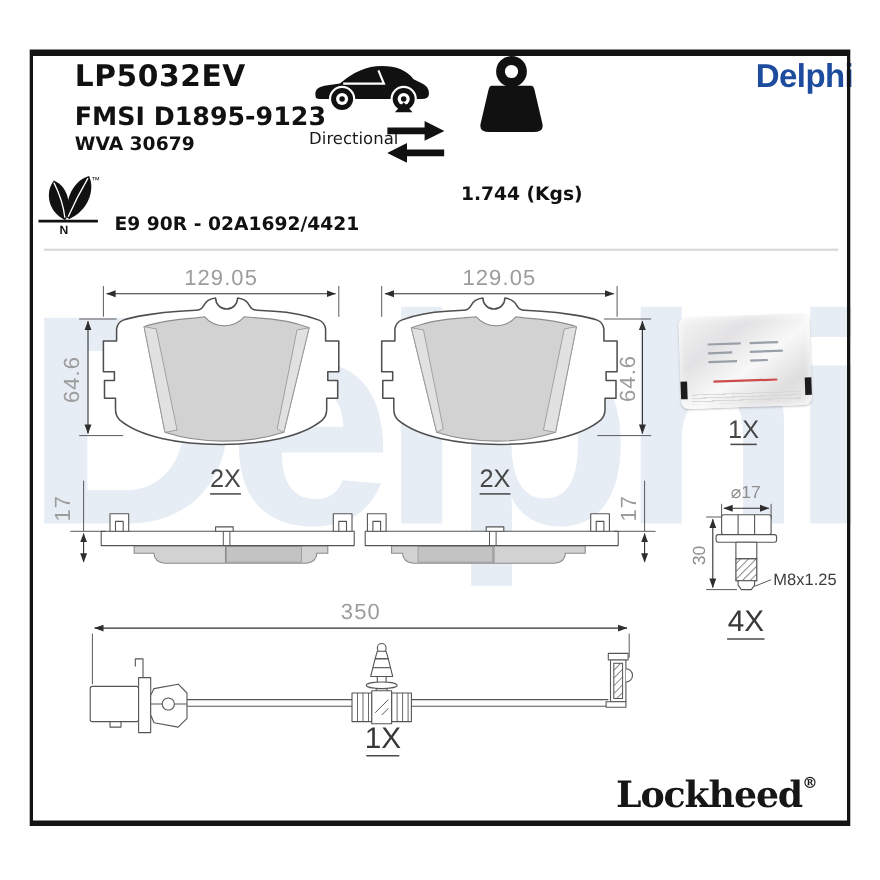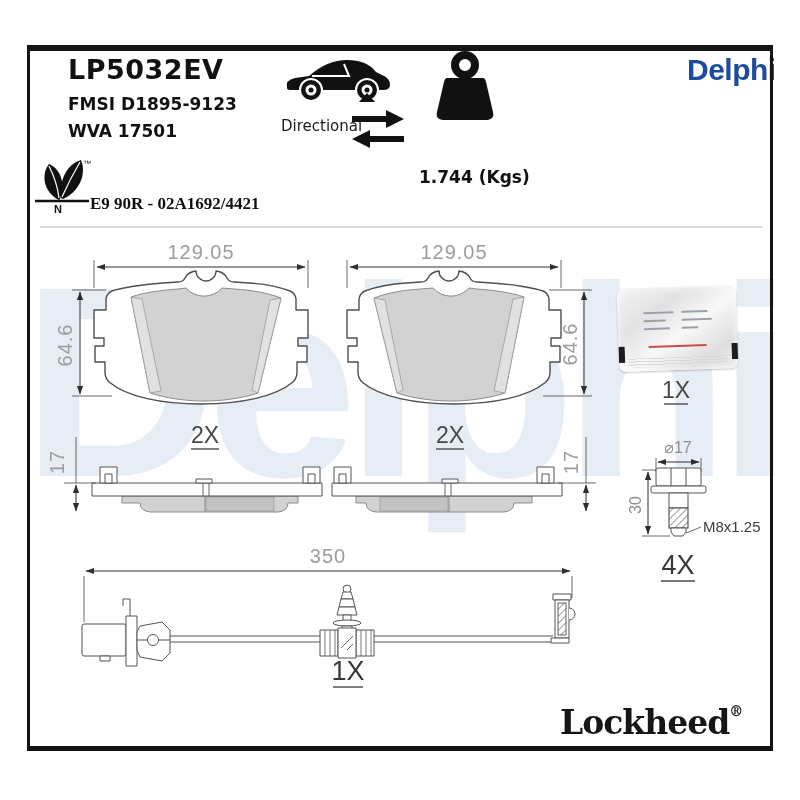--- a/index.html
+++ b/index.html
@@ -8,21 +8,21 @@
   
   .watermark{position:absolute;left:22px;top:246px;z-index:0;font-size:272px;line-height:1;
              font-weight:bold;letter-spacing:-12px;color:#e7edf5;white-space:nowrap;
              font-family:"Liberation Sans",sans-serif;}
   
   .frame{position:absolute;left:27px;top:45px;width:746px;height:706px;z-index:3;
          box-sizing:border-box;border-top:6px solid #141414;border-bottom:5px solid #141414;
          border-left:3px solid #141414;border-right:3px solid #141414;pointer-events:none;}
   .hdr{position:absolute;z-index:2;}
   .part-number{left:68px;top:54px;font-size:27px;font-weight:bold;letter-spacing:.5px;}
-  .fmsi{left:68px;top:94px;font-size:17px;font-weight:bold;}
+  .fmsi{left:68px;top:94px;font-size:23px;font-weight:bold;}
   .wva{left:68px;top:121px;font-size:17px;font-weight:bold;}
   .directional{left:281px;top:117px;font-size:15px;color:#1a1a1a;}
   .weight-text{left:419px;top:128px;font-size:17px;font-weight:bold;}
   .delphi-logo{left:687px;top:53px;font-size:30px;font-weight:bold;letter-spacing:-.5px;
                color:#1d4b9e;font-family:"Liberation Sans",sans-serif;}
   .approval{left:88px;top:194px;font-size:17px;font-weight:bold;}
   .separator{position:absolute;left:40px;top:226px;width:722px;height:2px;background:#d9d9d9;z-index:2;}
   .footer-logo{position:absolute;left:560px;top:703px;width:205px;text-align:left;z-index:2;
                font-family:"DejaVu Serif",serif;font-weight:bold;font-size:33px;letter-spacing:-1px;color:#161616;}
   .footer-logo sup{font-size:14px;vertical-align:18px;letter-spacing:0;}
@@ -218,21 +218,21 @@
         <rect class="thin" x="551" y="638" width="18" height="5"></rect>
       </g>
 
       <text class="qty-big" x="348" y="680" text-anchor="middle">1X</text>
       <line class="ul" x1="333" y1="687" x2="363" y2="687"></line>
     </g>
   </svg>
 
   <div class="hdr part-number" style="position: absolute; left: 68px; top: 54px;">LP5032EV</div>
   <div class="hdr fmsi" style="position: absolute; left: 68px; top: 94px;">FMSI D1895-9123</div>
-  <div class="hdr wva" style="position: absolute; left: 68px; top: 121px;">WVA 17501</div>
+  <div class="hdr wva" style="position: absolute; left: 68px; top: 121px;">WVA 30679</div>
 
   <svg class="icon" style="left:283px;top:48px;" width="110" height="58" viewBox="0 0 110 58">
     <path d="M4,40 Q2,32 12,30 L26,28 Q44,12 64,12 Q84,12 93,24 L99,27 Q107,30 107,37 Q107,42 100,42 L96,42 A12,12 0 0 0 72,42 L40,42 A12,12 0 0 0 16,42 L8,42 Q4,42 4,40 Z" fill="#111"></path>
     <path d="M29,28 L66,28 L61,16" stroke="#fff" stroke-width="2" fill="none"></path>
     <circle cx="28" cy="42" r="10" fill="#111"></circle>
       <circle cx="28" cy="42" r="5.5" fill="#fff"></circle>
       <circle cx="28" cy="42" r="2.5" fill="#111"></circle>
     <circle cx="84" cy="42" r="10" fill="#111"></circle>
       <circle cx="84" cy="42" r="5.5" fill="#fff"></circle>
       <circle cx="84" cy="42" r="2.5" fill="#111"></circle>
@@ -257,21 +257,21 @@
 
   <svg class="icon" style="left:33px;top:156px;" width="60" height="60" viewBox="0 0 60 60">
     <line x1="2" y1="45" x2="56" y2="45" stroke="#111" stroke-width="2.5"></line>
     <path d="M26,44 C10,36 8,18 16,8 C30,14 32,32 27,43 Z" fill="#111"></path>
     <path d="M16,10 C22,22 25,33 26,42" stroke="#fff" stroke-width="1.2" fill="none"></path>
     <path d="M28,42 C26,24 34,8 48,4 C54,18 46,36 30,43 Z" fill="#111"></path>
     <path d="M47,6 C40,18 33,32 29,41" stroke="#fff" stroke-width="1.2" fill="none"></path>
     <text x="21" y="57" font-size="11" font-weight="bold" fill="#111" font-family="Liberation Sans, sans-serif">N</text>
     <text x="50" y="10" font-size="8" fill="#111" font-family="Liberation Sans, sans-serif">™</text>
   </svg>
-  <div class="hdr approval" style="position: absolute; left: 90px; top: 194px; font-family: Liberation Serif, serif;">E9 90R - 02A1692/4421</div>
+  <div class="hdr approval" style="position: absolute; left: 104px; top: 194px;">E9 90R - 02A1692/4421</div>
 
   <div class="separator"></div>
 
   <div class="sachet">
     <div class="seal l"></div>
     <div class="seal r"></div>
     <div class="ln a"></div>
       <div class="ln b"></div>
     <div class="ln c"></div>
       <div class="ln d"></div>

